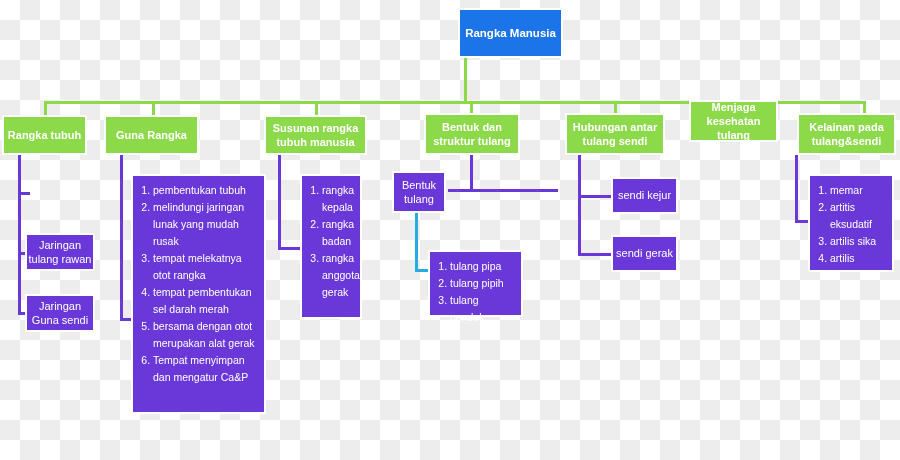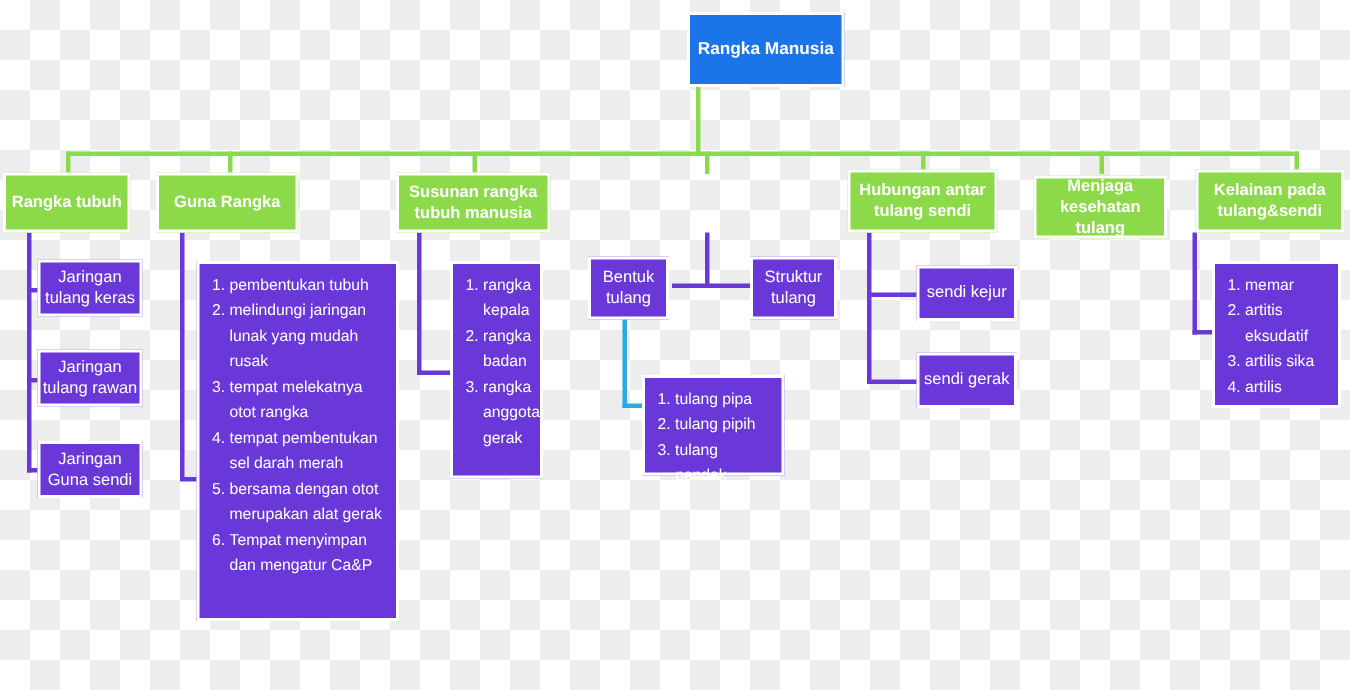--- a/index.html
+++ b/index.html
@@ -114,36 +114,36 @@
   </div>
 
   <div class="node lvl2" style="left:104px;top:115px;width:95px;height:40px;">
     <span>Guna Rangka</span>
   </div>
 
   <div class="node lvl2" style="left:264px;top:115px;width:103px;height:40px;">
     <span>Susunan rangka tubuh manusia</span>
   </div>
 
+  <div class="node lvl2" style="left:424px;top:113px;width:96px;height:42px;">
+    <span>Bentuk dan struktur tulang</span>
+  </div>
 
   <div class="node lvl2" style="left:565px;top:113px;width:100px;height:42px;">
     <span>Hubungan antar tulang sendi</span>
   </div>
 
-  <div class="node lvl2" style="left:689px;top:117px;width:89px;height:42px;">
+  <div class="node lvl2" style="left:689px;top:100px;width:89px;height:42px;">
     <span>Menjaga kesehatan tulang</span>
   </div>
 
   <div class="node lvl2" style="left:797px;top:113px;width:99px;height:42px;">
     <span>Kelainan pada tulang&amp;sendi</span>
   </div>
 
-  <div class="node leaf" style="left:25px;top:173px;width:70px;height:38px;">
-    <span>Jaringan tulang keras</span>
-  </div>
   <div class="node leaf" style="left:25px;top:233px;width:70px;height:38px;">
     <span>Jaringan tulang rawan</span>
   </div>
   <div class="node leaf" style="left:25px;top:294px;width:70px;height:38px;">
     <span>Jaringan Guna sendi</span>
   </div>
 
   <div class="list" style="left:131px;top:174px;width:135px;height:240px;">
     <ol>
       <li>pembentukan tubuh</li>
@@ -159,23 +159,20 @@
     <ol>
       <li>rangka kepala</li>
       <li>rangka badan</li>
       <li>rangka anggota gerak</li>
     </ol>
   </div>
 
   <div class="node leaf" style="left:392px;top:171px;width:54px;height:42px;">
     <span>Bentuk tulang</span>
   </div>
-  <div class="node leaf" style="left:500px;top:171px;width:58px;height:42px;">
-    <span>Struktur tulang</span>
-  </div>
   <div class="list" style="left:428px;top:250px;width:95px;height:67px;">
     <ol>
       <li>tulang pipa</li>
       <li>tulang pipih</li>
       <li>tulang pendek</li>
     </ol>
   </div>
 
   <div class="node leaf" style="left:611px;top:177px;width:67px;height:37px;">
     <span>sendi kejur</span>

